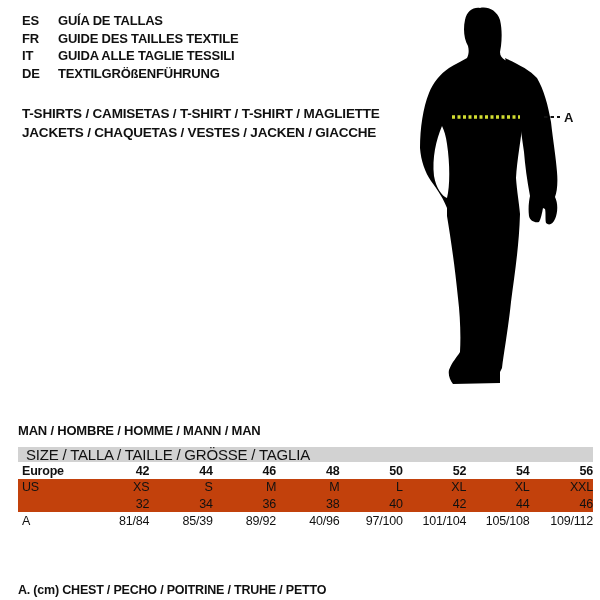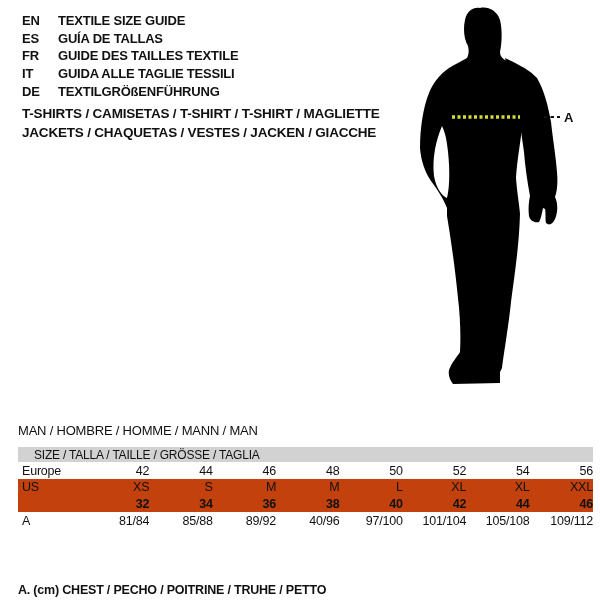--- a/index.html
+++ b/index.html
@@ -21,50 +21,46 @@
   .lang-label { white-space:nowrap; }
 
   
   .categories { position:absolute; left:22px; top:104px; font-weight:bold; font-size:13.5px; line-height:19px; white-space:nowrap; }
 
   
   .figure { position:absolute; left:400px; top:0; width:200px; height:400px; }
   .figure svg { display:block; width:200px; height:400px; }
 
   
-  .section-title { position:absolute; left:18px; top:423px; font-weight:normal; font-size:13px; white-space:nowrap;text-align:center; }
+  .section-title { position:absolute; left:18px; top:423px; font-weight:bold; font-size:13px; white-space:nowrap;text-align:center; }
 
   
   .size-table { position:absolute; left:18px; top:447px; width:575px; font-size:12.5px; }
   .t-header {
     height:15px; background:#d2d2d2; display:flex; align-items:center;
-    padding-left:16px; font-size:12px; white-space:nowrap;
+    padding-left:8px; font-size:15px; white-space:nowrap;
   }
   .t-row { display:grid; grid-template-columns:68px repeat(8,1fr); align-items:center; }
   .t-row.shaded { background:#c2410c; }
   .t-row .t-label { padding-left:4px; text-align:left; }
   .t-row .t-cell { text-align:right; }
-  .r-europe { height:17px; }
+  .r-europe { height:17px;font-weight:bold; }
   .r-us { height:16px; }
-  .r-us2 { height:17px;font-weight:bold; }
+  .r-us2 { height:17px; }
   .r-a { height:18px; }
 
   
   .footnote { position:absolute; left:18px; top:551px; font-weight:bold; font-size:12.5px; white-space:nowrap;margin-top:32px; }
 </style>
 </head>
 <body>
 
 <div class="page">
 
   <section class="lang-block">
-    <div class="lang-row">
-      <span class="lang-code">EN</span>
-      <span class="lang-label">TEXTILE SIZE GUIDE</span>
-    </div>
     <div class="lang-row">
       <span class="lang-code">ES</span>
       <span class="lang-label">GUÍA DE TALLAS</span>
     </div>
     <div class="lang-row">
       <span class="lang-code">FR</span>
       <span class="lang-label">GUIDE DES TAILLES TEXTILE</span>
     </div>
     <div class="lang-row">
       <span class="lang-code">IT</span>
@@ -181,21 +177,21 @@
       <span class="t-cell">38</span>
       <span class="t-cell">40</span>
       <span class="t-cell">42</span>
       <span class="t-cell">44</span>
       <span class="t-cell">46</span>
     </div>
 
     <div class="t-row r-a">
       <span class="t-label">A</span>
       <span class="t-cell">81/84</span>
-      <span class="t-cell">85/88</span>
+      <span class="t-cell">85/39</span>
       <span class="t-cell">89/92</span>
       <span class="t-cell">40/96</span>
       <span class="t-cell">97/100</span>
       <span class="t-cell">101/104</span>
       <span class="t-cell">105/108</span>
       <span class="t-cell">109/112</span>
     </div>
   </div>
 
   <div class="footnote">A. (cm) CHEST / PECHO / POITRINE / TRUHE / PETTO</div>

